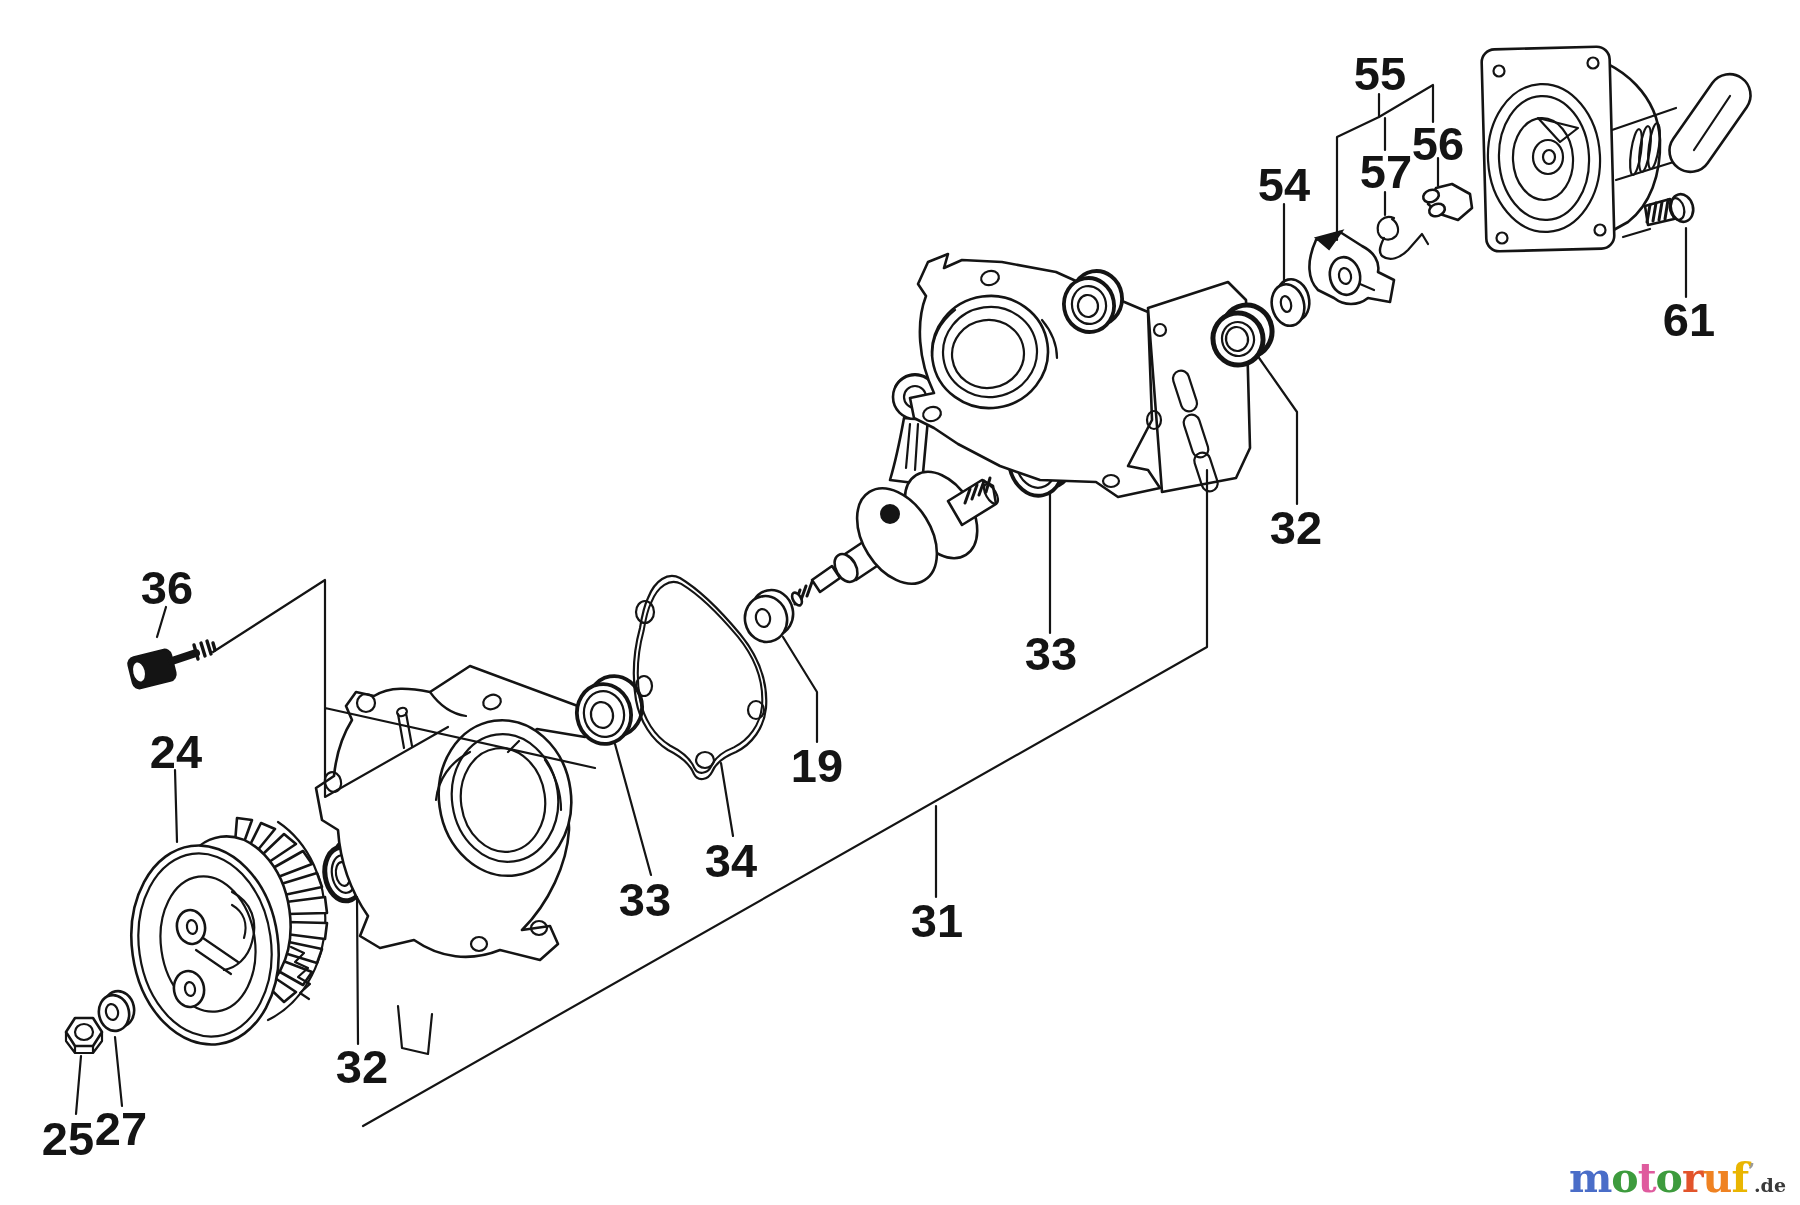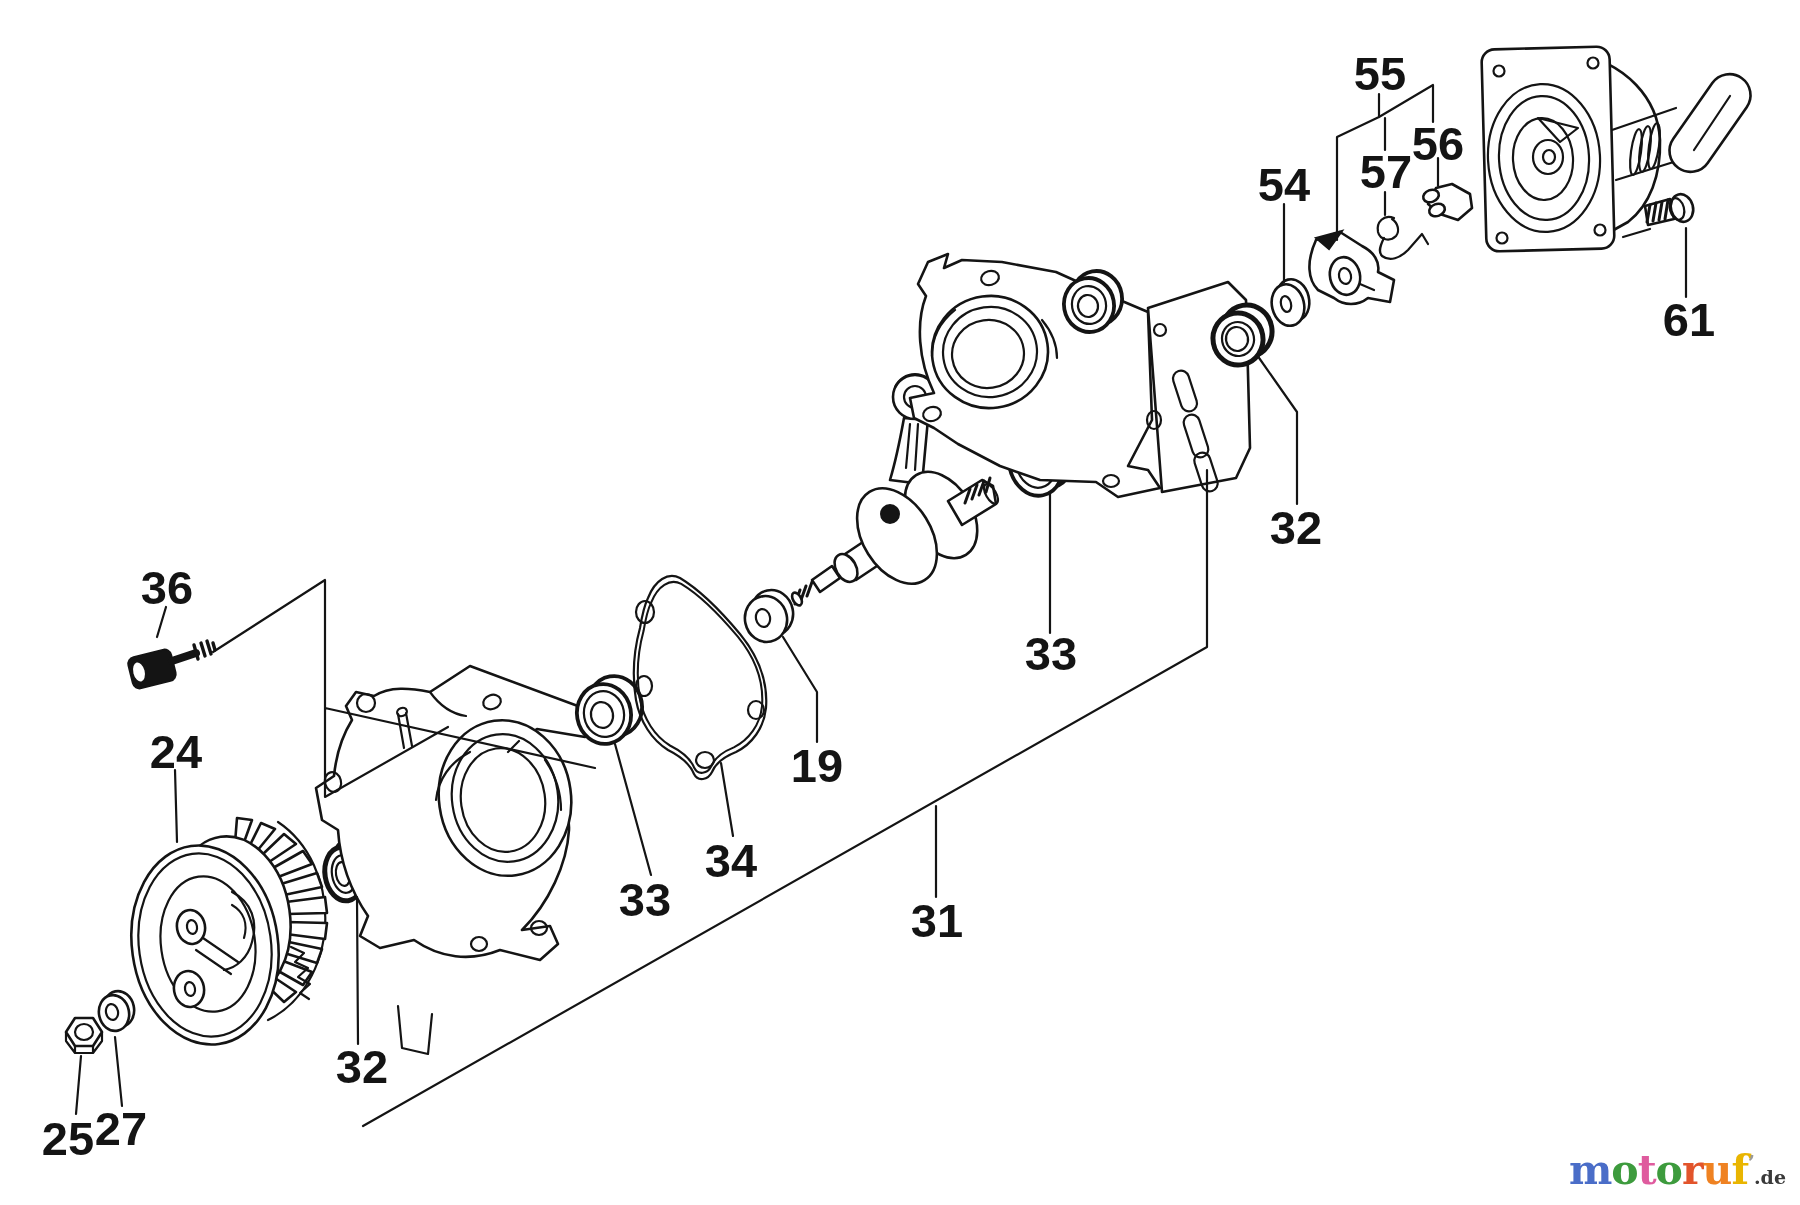--- a/index.html
+++ b/index.html
@@ -8,21 +8,21 @@
           font-family:"Liberation Sans", sans-serif; }
   svg{ position:absolute; left:0; top:0; }
   svg *{ vector-effect:none; }
   .ln{ stroke:var(--line); stroke-width:2.2; fill:none; stroke-linecap:round; stroke-linejoin:round; }
   .p { stroke:var(--line); stroke-width:2.6; fill:#ffffff; stroke-linejoin:round; stroke-linecap:round; }
   .pn{ stroke:var(--line); stroke-width:2.2; fill:none; stroke-linejoin:round; stroke-linecap:round; }
   .pt{ stroke:var(--line); stroke-width:3.8; fill:#ffffff; stroke-linejoin:round; }
   .pk{ stroke:var(--line); stroke-width:5;   fill:#ffffff; stroke-linejoin:round; }
   .dk{ stroke:var(--line); stroke-width:2;   fill:var(--line); }
   .lbl{ font-family:"Liberation Sans", sans-serif; font-weight:700; font-size:47px; fill:var(--line); }
-  .logo{ position:absolute; right:14px; bottom:14px; font-family:"DejaVu Serif","Liberation Serif",serif;
+  .logo{ position:absolute; right:14px; bottom:6px; font-family:"DejaVu Serif","Liberation Serif",serif;
          font-weight:700; font-size:41px; letter-spacing:-1px; line-height:1; cursor:pointer; }
   .logo .mark{ font-size:20px; color:#9a9a9a; vertical-align:14px; }
   .logo .suffix{ font-size:19px; color:#3a3a3a; letter-spacing:0; }
 </style>
 </head>
 <body>
 
 <div class="stage">
 <svg width="1800" height="1205" viewBox="0 0 1800 1205">
 

